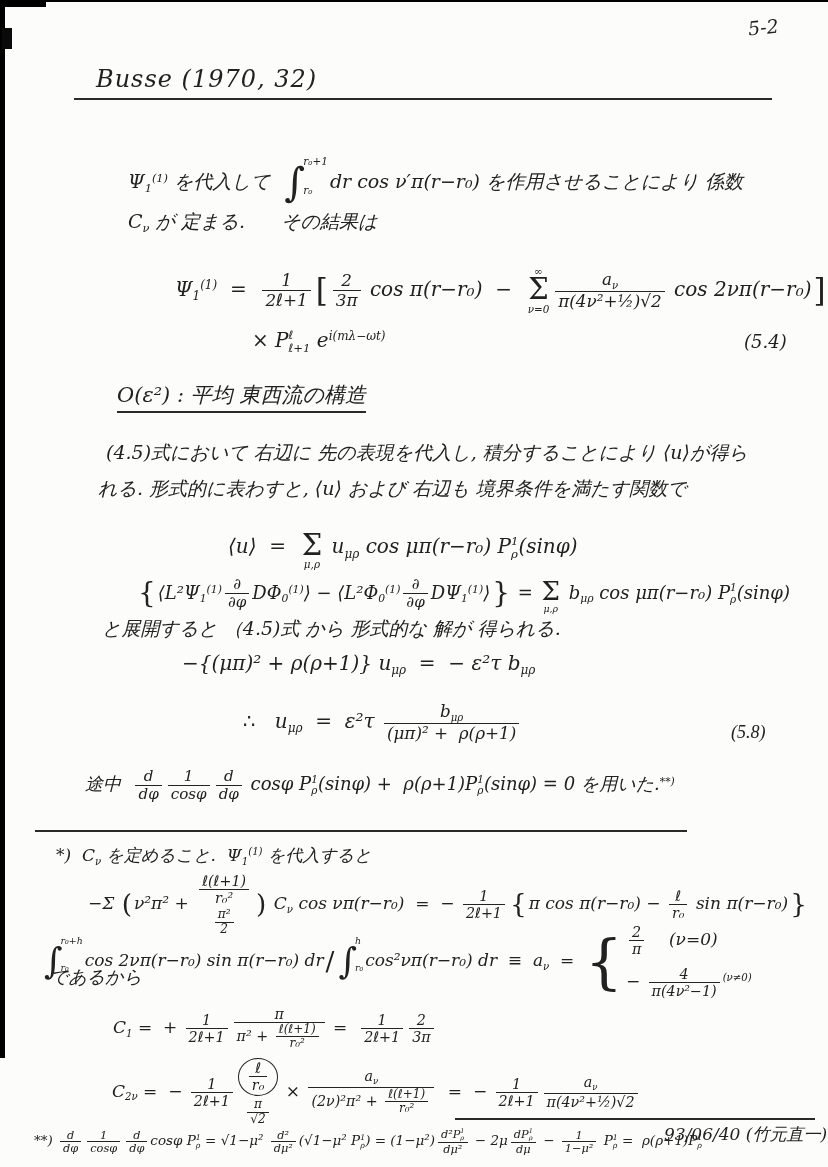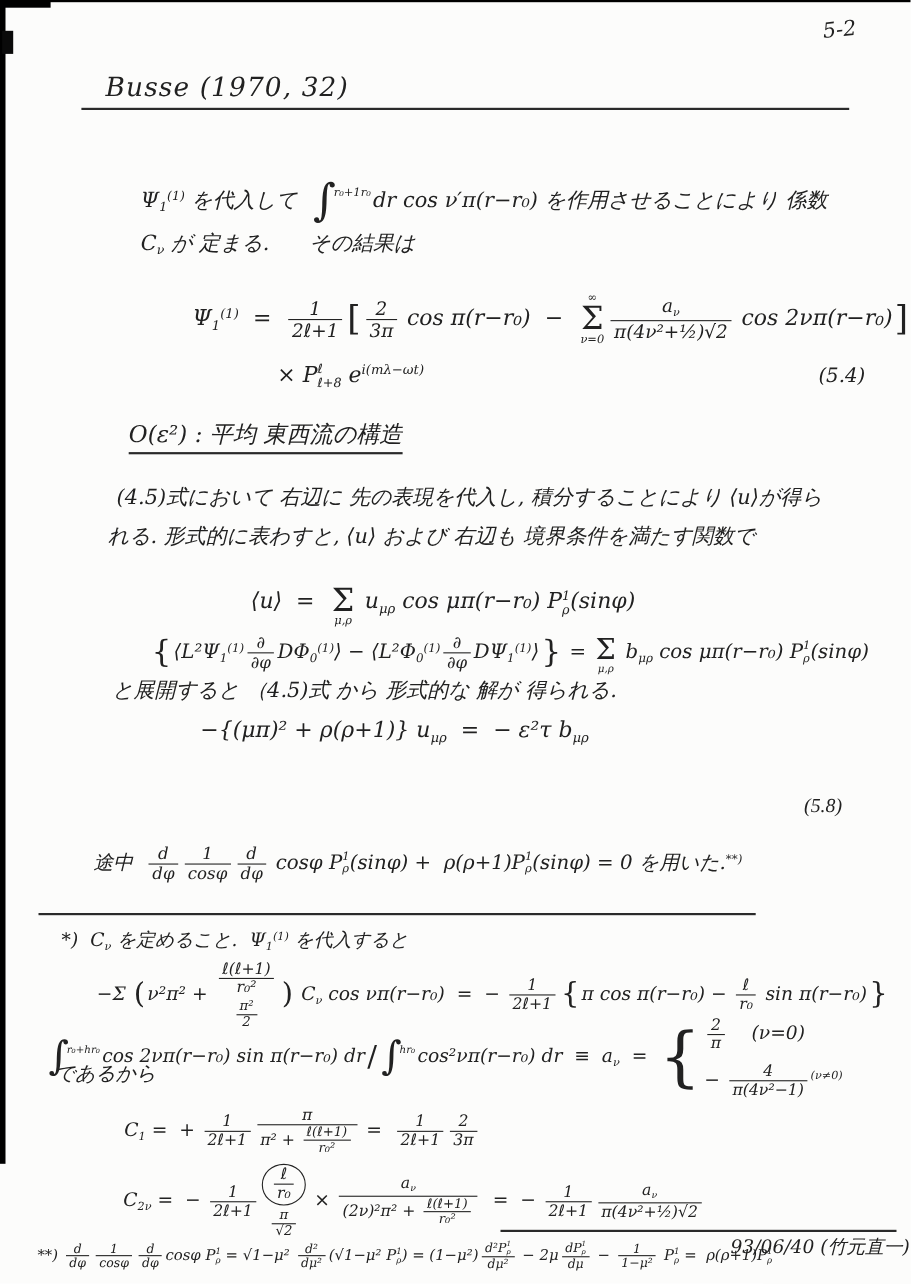--- a/index.html
+++ b/index.html
@@ -17,22 +17,22 @@
   .m-sup{vertical-align:0.55em;font-size:0.6em;}
   .m-sub{vertical-align:-0.35em;font-size:0.6em;}
   .m-supsub{display:inline-flex;flex-direction:column;align-items:flex-start;vertical-align:middle;
             font-size:0.58em;line-height:1.08;}
   .m-sum{display:inline-flex;flex-direction:column;align-items:center;vertical-align:middle;line-height:1;margin:0 3px;}
   .m-sum .t,.m-sum .b{font-size:0.52em;line-height:1;}
   .m-sum .t{min-height:0.55em;}
   .m-sum .s{font-size:1.45em;line-height:0.95;font-style:normal;}
   .m-int{display:inline-flex;align-items:center;vertical-align:middle;margin:0 2px;}
   .m-int .s{font-size:2.1em;line-height:0.85;font-style:normal;font-weight:300;}
-  .m-int .l{display:inline-flex;flex-direction:row;justify-content:flex-start;height:2.7em;
-            font-size:0.55em;margin-left:-2px;}
+  .m-int .l{display:inline-flex;flex-direction:column;justify-content:flex-end;height:2.7em;
+            font-size:0.55em;margin-left:-2px;gap:16px;}
   .m-big{font-size:1.55em;font-style:normal;vertical-align:middle;line-height:0.8;margin:0 2px;font-weight:300;}
   .m-brace{font-size:3.5em;font-style:normal;font-weight:200;vertical-align:middle;line-height:0.7;margin-right:3px;}
   .m-stack{display:inline-flex;flex-direction:column;gap:9px;vertical-align:middle;text-align:left;}
   .m-stack .row{white-space:pre;}
   .m-under{display:inline-flex;flex-direction:column;align-items:center;vertical-align:middle;margin:0 2px;}
   .m-under .un{font-size:0.85em;margin-top:2px;}
   .m-circ{display:inline-block;border:1.6px solid #232323;border-radius:50%;padding:1px 7px 2px;}
 </style>
 </head>
 <body>
@@ -46,33 +46,34 @@
 
   <div class="line" style="left:748px;top:16px;font-size:19px;transform:rotate(-6deg);">5-2</div>
 
   <div class="line" style="left:96px;top:64px;font-size:24px;letter-spacing:1px;">Busse (1970, 32)</div>
   <div class="rule" style="left:74px;top:98px;width:698px;height:2px;"></div>
 
   <div class="line" style="left:128px;top:166px;font-size:19px;">Ψ<span class="m-sub">1</span><span class="m-sup">(1)</span> を代入して  <span class="m-int"><span class="s">∫</span><span class="l"><span>r₀+1</span><span>r₀</span></span></span>dr cos ν′π(r−r₀) を作用させることにより 係数</div>
   <div class="line" style="left:128px;top:210px;font-size:19px;font-style:italic;">C<span class="m-sub">ν</span> が 定まる.      その結果は</div>
 
   <div class="line" style="left:175px;top:266px;font-size:20px;">Ψ<span class="m-sub">1</span><span class="m-sup">(1)</span>  =  <span class="m-frac"><span class="num">1</span><span class="den">2ℓ+1</span></span><span class="m-big">[</span><span class="m-frac"><span class="num">2</span><span class="den">3π</span></span> cos π(r−r₀)  −  <span class="m-sum"><span class="t">∞</span><span class="s">Σ</span><span class="b">ν=0</span></span><span class="m-frac"><span class="num">a<span class="m-sub">ν</span></span><span class="den">π(4ν²+½)√2</span></span> cos 2νπ(r−r₀)<span class="m-big">]</span></div>
-  <div class="line" style="left:252px;top:328px;font-size:20px;">× P<span class="m-supsub"><span>ℓ</span><span>ℓ+8</span></span> e<span class="m-sup">i(mλ−ωt)</span></div>
+  <div class="line" style="left:252px;top:328px;font-size:20px;">× P<span class="m-supsub"><span>ℓ</span><span>ℓ+1</span></span> e<span class="m-sup">i(mλ−ωt)</span></div>
   <div class="line" style="left:744px;top:331px;font-size:18px;">(5.4)</div>
 
   <div class="line underlined" style="left:117px;top:382px;font-size:21px;">O(ε²) : 平均 東西流の構造</div>
 
   <div class="line" style="left:106px;top:441px;font-size:19px;">(4.5)式において 右辺に 先の表現を代入し, 積分することにより ⟨u⟩が得ら</div>
   <div class="line" style="left:98px;top:477px;font-size:19px;">れる. 形式的に表わすと, ⟨u⟩ および 右辺も 境界条件を満たす関数で</div>
 
   <div class="line" style="left:228px;top:526px;font-size:20px;">⟨u⟩  =  <span class="m-sum"><span class="t"></span><span class="s">Σ</span><span class="b">μ,ρ</span></span> u<span class="m-sub">μρ</span> cos μπ(r−r₀) P<span class="m-supsub"><span>1</span><span>ρ</span></span>(sinφ)</div>
   <div class="line" style="left:136px;top:574px;font-size:18px;"><span class="m-big">{</span>⟨L²Ψ<span class="m-sub">1</span><span class="m-sup">(1)</span><span class="m-frac"><span class="num">∂</span><span class="den">∂φ</span></span>DΦ<span class="m-sub">0</span><span class="m-sup">(1)</span>⟩ − ⟨L²Φ<span class="m-sub">0</span><span class="m-sup">(1)</span><span class="m-frac"><span class="num">∂</span><span class="den">∂φ</span></span>DΨ<span class="m-sub">1</span><span class="m-sup">(1)</span>⟩<span class="m-big">}</span> = <span class="m-sum"><span class="t"></span><span class="s">Σ</span><span class="b">μ,ρ</span></span> b<span class="m-sub">μρ</span> cos μπ(r−r₀) P<span class="m-supsub"><span>1</span><span>ρ</span></span>(sinφ)</div>
   <div class="line" style="left:102px;top:617px;font-size:19px;">と展開すると （4.5)式 から 形式的な 解が 得られる.</div>
   <div class="line" style="left:150px;top:651px;font-size:20px;margin-left:32px;">−{(μπ)² + ρ(ρ+1)} u<span class="m-sub">μρ</span>  =  − ε²τ b<span class="m-sub">μρ</span></div>
 
+  <div class="line" style="left:243px;top:702px;font-size:20px;">∴   u<span class="m-sub">μρ</span>  =  ε²τ <span class="m-frac"><span class="num">b<span class="m-sub">μρ</span></span><span class="den">(μπ)² +  ρ(ρ+1)</span></span></div>
   <div class="line" style="left:731px;top:721px;font-size:18px;font-family:Liberation Serif, serif;">(5.8)</div>
 
   <div class="line" style="left:85px;top:768px;font-size:18px;">途中  <span class="m-frac"><span class="num">d</span><span class="den">dφ</span></span><span class="m-frac"><span class="num">1</span><span class="den">cosφ</span></span><span class="m-frac"><span class="num">d</span><span class="den">dφ</span></span> cosφ P<span class="m-supsub"><span>1</span><span>ρ</span></span>(sinφ) +  ρ(ρ+1)P<span class="m-supsub"><span>1</span><span>ρ</span></span>(sinφ) = 0 を用いた.<span class="m-sup">**)</span></div>
 
   <div class="rule" style="left:35px;top:830px;width:652px;height:2px;"></div>
 
   <div class="line" style="left:56px;top:845px;font-size:17px;">*)  C<span class="m-sub">ν</span> を定めること.  Ψ<span class="m-sub">1</span><span class="m-sup">(1)</span> を代入すると</div>
   <div class="line" style="left:88px;top:873px;font-size:17px;">−Σ <span class="m-big">(</span>ν²π² + <span class="m-under"><span class="ub"><span class="m-frac"><span class="num">ℓ(ℓ+1)</span><span class="den">r₀²</span></span></span><span class="un"><span class="m-frac"><span class="num">π²</span><span class="den">2</span></span></span></span><span class="m-big">)</span> C<span class="m-sub">ν</span> cos νπ(r−r₀)  =  − <span class="m-frac"><span class="num">1</span><span class="den">2ℓ+1</span></span><span class="m-big">{</span>π cos π(r−r₀) − <span class="m-frac"><span class="num">ℓ</span><span class="den">r₀</span></span> sin π(r−r₀)<span class="m-big">}</span></div>
   <div class="line" style="left:42px;top:924px;font-size:17px;"><span class="m-int"><span class="s">∫</span><span class="l"><span>r₀+h</span><span>r₀</span></span></span>cos 2νπ(r−r₀) sin π(r−r₀) dr<span class="m-big">/</span><span class="m-int"><span class="s">∫</span><span class="l"><span>h</span><span>r₀</span></span></span>cos²νπ(r−r₀) dr  ≡  a<span class="m-sub">ν</span>  =  <span class="m-brace">{</span><span class="m-stack"><span class="row"><span class="m-frac"><span class="num">2</span><span class="den">π</span></span>    (ν=0)</span><span class="row">− <span class="m-frac"><span class="num">4</span><span class="den">π(4ν²−1)</span></span><span class="m-sup">(ν≠0)</span></span></span></div>
   <div class="line" style="left:50px;top:966px;font-size:18px;text-align:center;">であるから</div>

